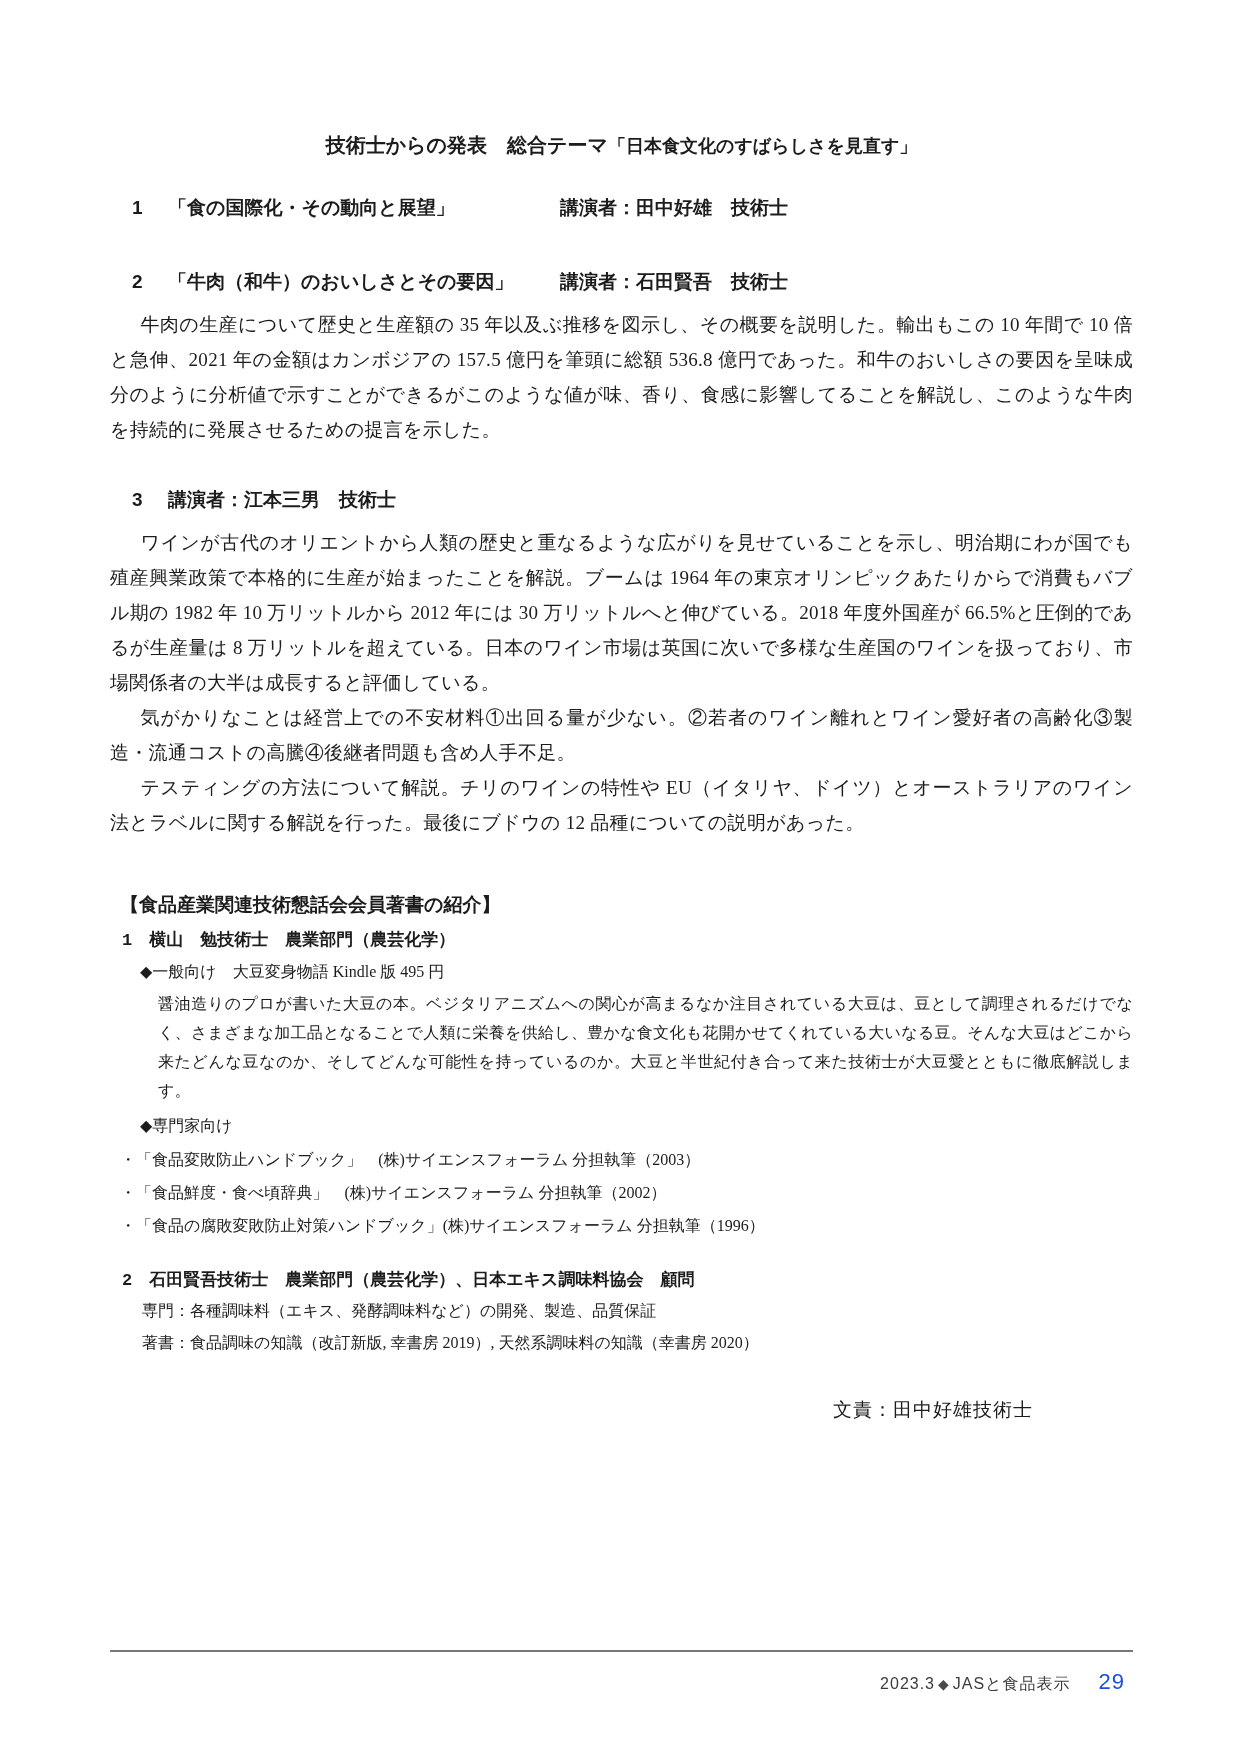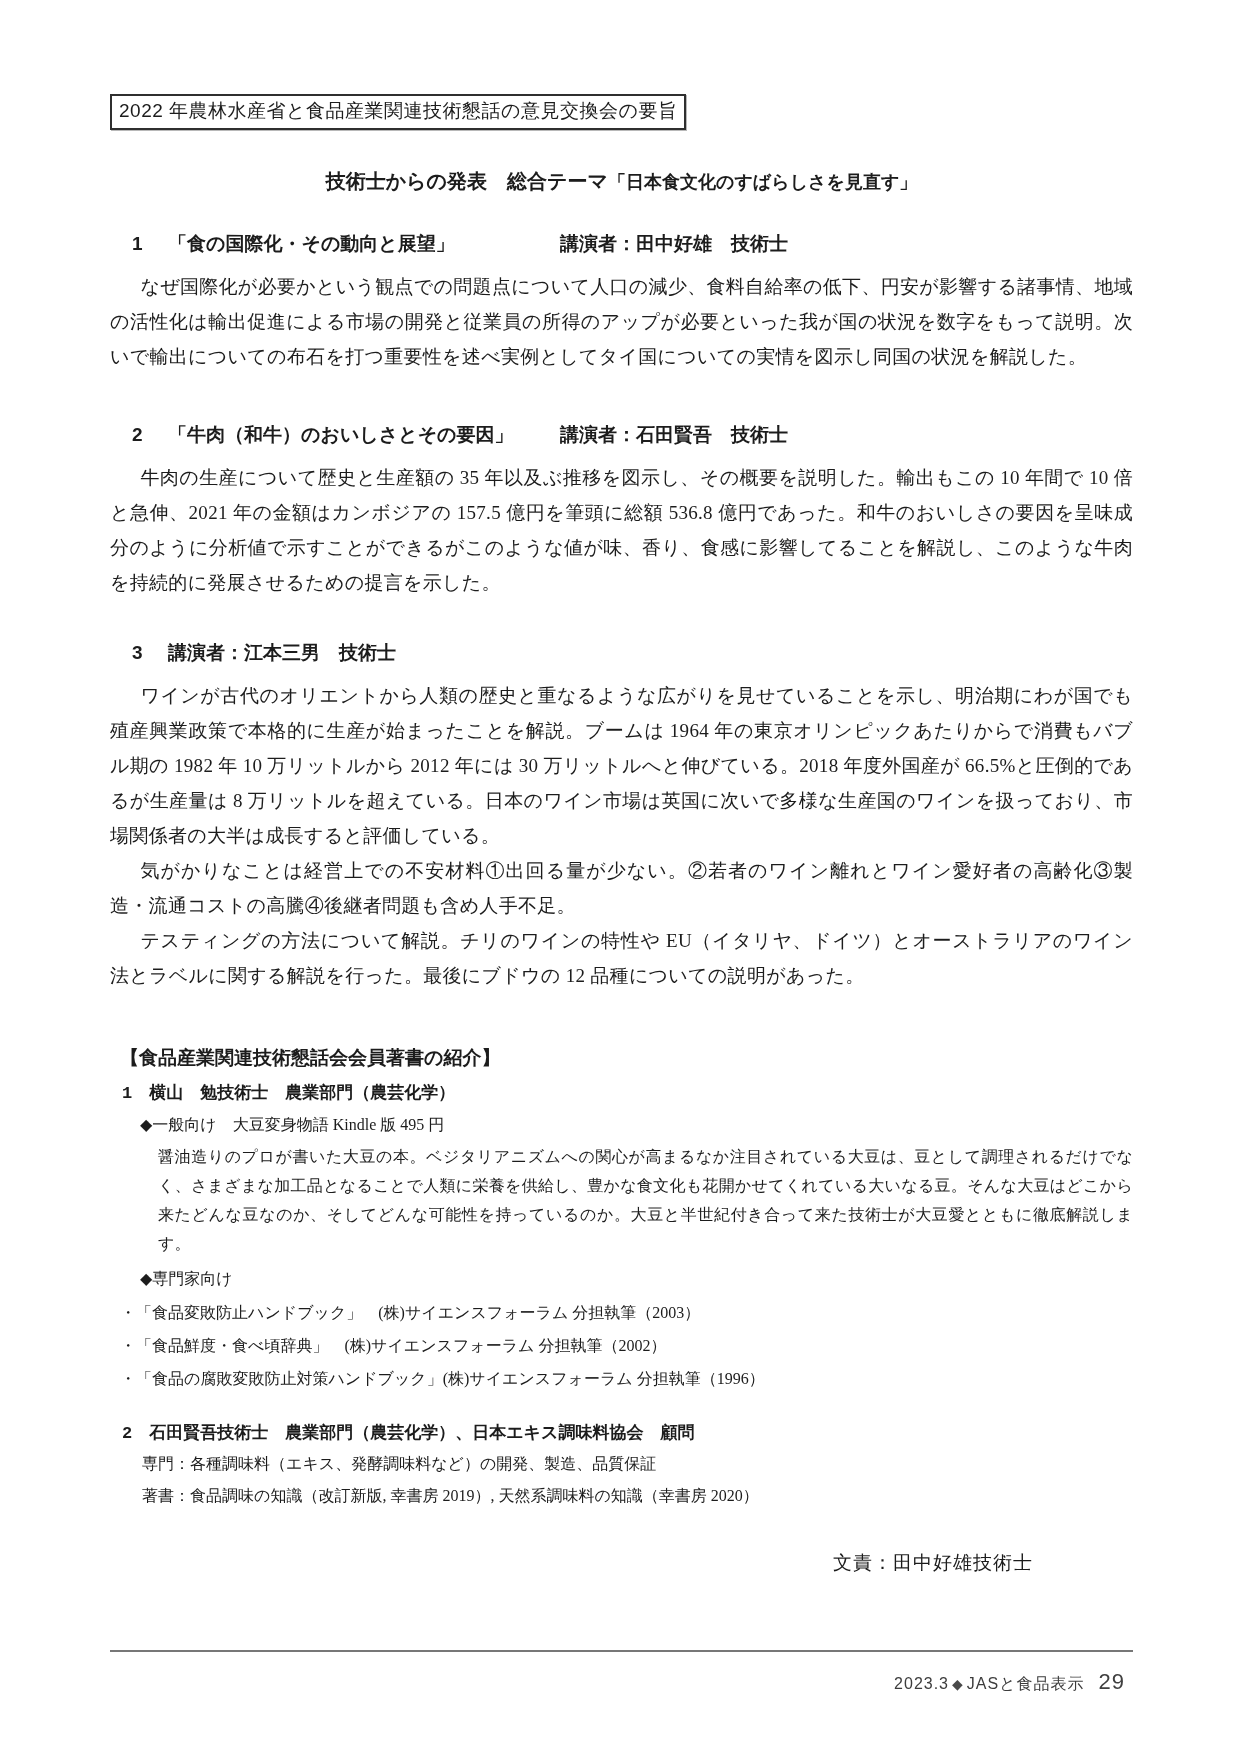--- a/index.html
+++ b/index.html
@@ -121,40 +121,38 @@
   .footer-text {
     text-align: right;
     margin-top: 17px;
     padding-right: 8px;
     color: #3c3c3c;
     font-family: "Liberation Sans", "DejaVu Sans", sans-serif;
     font-size: 16px;
     letter-spacing: 1px;
   }
   .diamond-icon { color: #4a4a4a; font-size: 14px; margin: 0 3px; }
-  .page-num { font-size: 22px; margin-left: 14px; color: #404040; }
+  .page-num { font-size: 22px; margin-left: 28px; color: #1d4ed8; }
 </style>
 </head>
 <body>
 
 <div class="content">
 
-  <div class="header-box">2022 年農林水産省と食品産業関連技術懇話の意見交換会の要旨</div>
 
   <div class="main-title">
     <span>技術士からの発表　総合テーマ</span><span class="theme">「日本食文化のすばらしさを見直す」</span>
   </div>
 
   <div class="section s1">
     <div class="section-heading">
       <span class="sec-num">1</span>
       <span class="sec-title">「食の国際化・その動向と展望」</span>
       <span class="sec-speaker">講演者：田中好雄　技術士</span>
     </div>
-    <p class="body-para">なぜ国際化が必要かという観点での問題点について人口の減少、食料自給率の低下、円安が影響する諸事情、地域の活性化は輸出促進による市場の開発と従業員の所得のアップが必要といった我が国の状況を数字をもって説明。次いで輸出についての布石を打つ重要性を述べ実例としてタイ国についての実情を図示し同国の状況を解説した。</p>
   </div>
 
   <div class="section s2">
     <div class="section-heading">
       <span class="sec-num">2</span>
       <span class="sec-title">「牛肉（和牛）のおいしさとその要因」</span>
       <span class="sec-speaker">講演者：石田賢吾　技術士</span>
     </div>
     <p class="body-para">牛肉の生産について歴史と生産額の 35 年以及ぶ推移を図示し、その概要を説明した。輸出もこの 10 年間で 10 倍と急伸、2021 年の金額はカンボジアの 157.5 億円を筆頭に総額 536.8 億円であった。和牛のおいしさの要因を呈味成分のように分析値で示すことができるがこのような値が味、香り、食感に影響してることを解説し、このような牛肉を持続的に発展させるための提言を示した。</p>
   </div>

